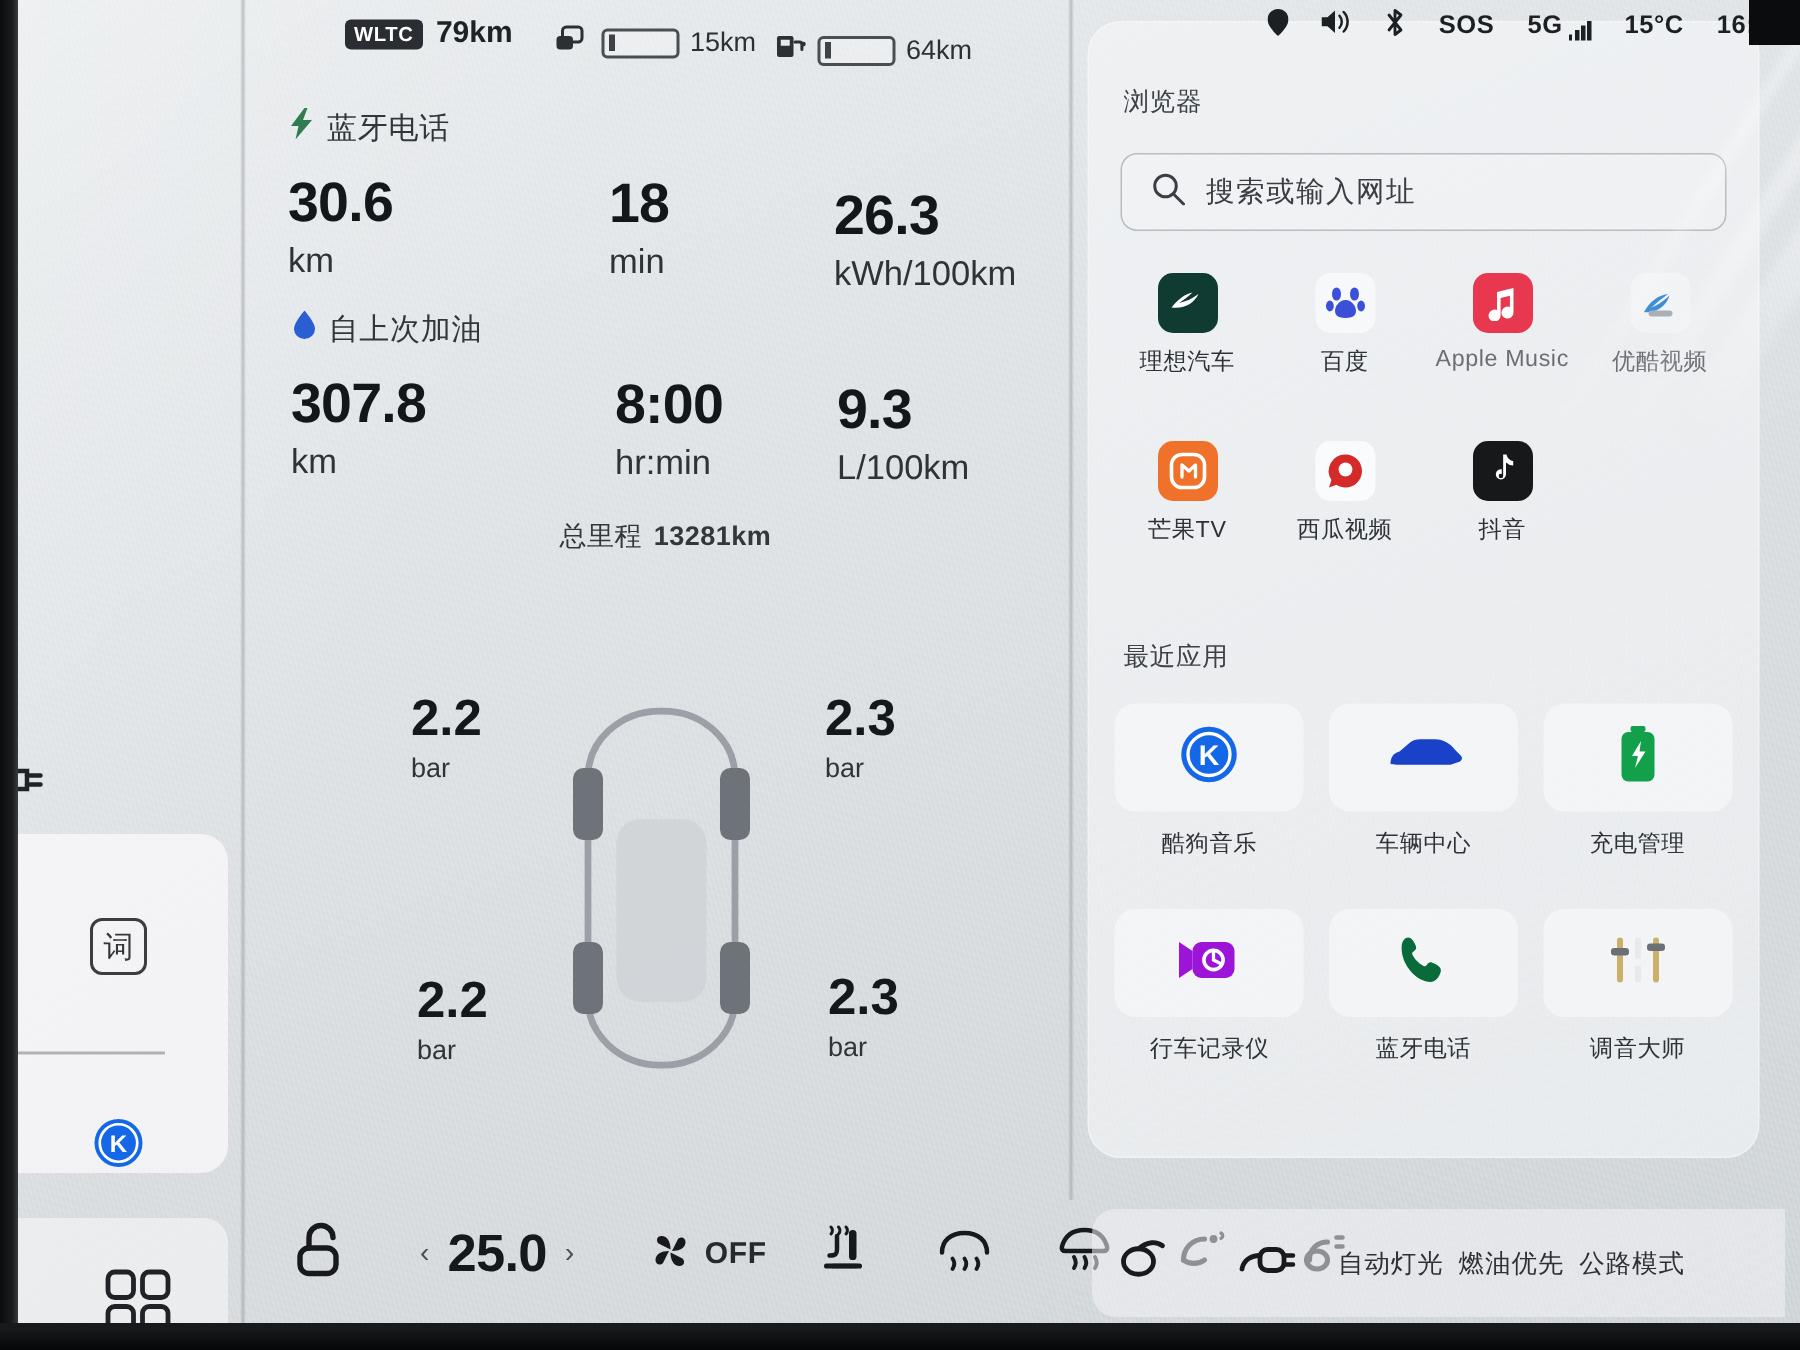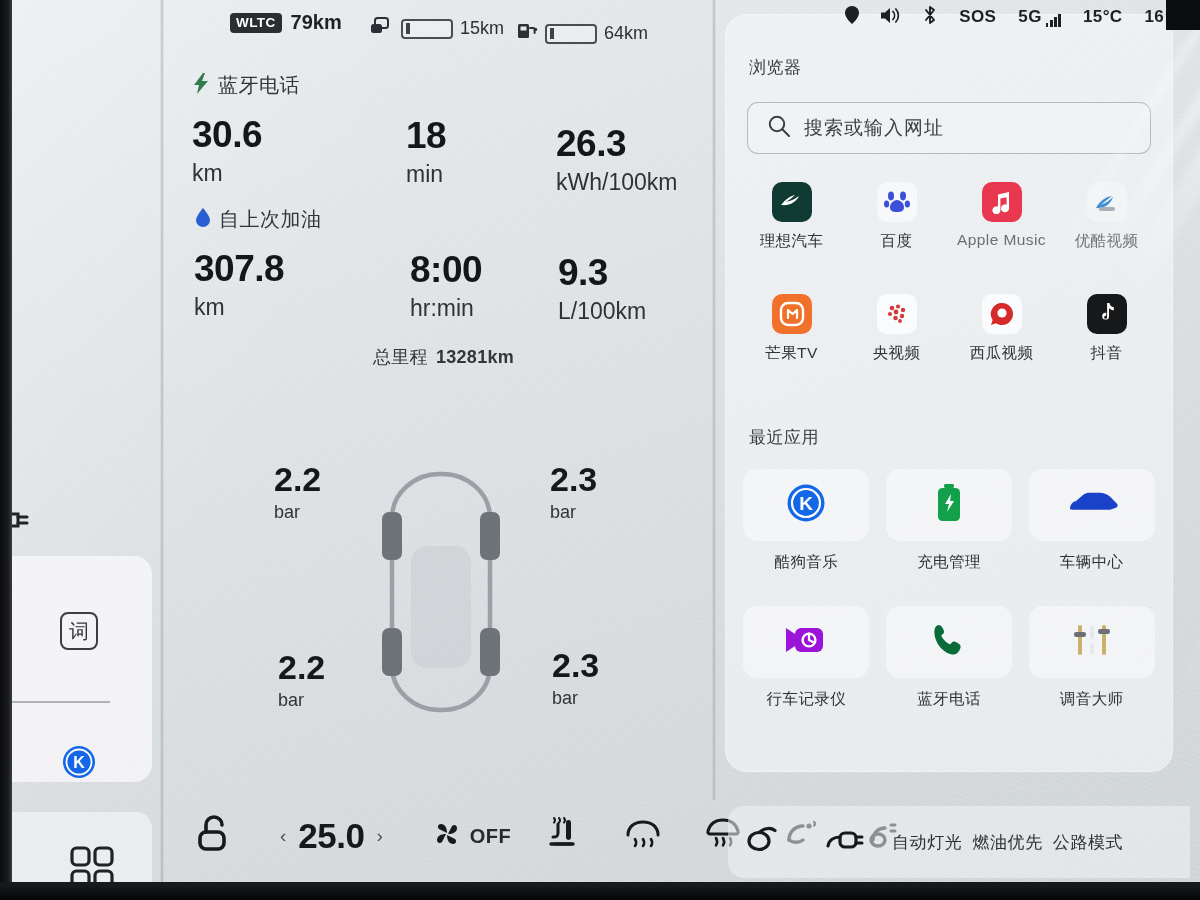--- a/index.html
+++ b/index.html
@@ -456,35 +456,20 @@
         <span class="ic" style="background:#f0722a;">
           <svg width="26" height="26" viewBox="0 0 26 26">
               <rect x="2" y="2" width="22" height="22" rx="7" fill="none" stroke="#fff" stroke-width="2.4"></rect>
               <path d="M9 17V9l4.6 4L18 9v8" stroke="#fff" stroke-width="2.2" fill="none" stroke-linejoin="round" stroke-linecap="round"></path>
             </svg>
         </span>
         <span class="lb">芒果TV</span>
       </div>
       <div class="app">
         <span class="ic" style="background:#fafbfc;">
-          <svg width="26" height="26" viewBox="0 0 26 26">
-            <circle cx="8" cy="7" r="2.3" fill="#d33b3b"></circle>
-              <circle cx="14" cy="5.5" r="2.1" fill="#d33b3b"></circle>
-            <circle cx="19" cy="9" r="2.2" fill="#d33b3b"></circle>
-              <circle cx="12" cy="11" r="2.4" fill="#d33b3b"></circle>
-            <circle cx="18" cy="15" r="2.2" fill="#d33b3b"></circle>
-              <circle cx="11.5" cy="17" r="2.3" fill="#d33b3b"></circle>
-            <circle cx="6" cy="13" r="2.1" fill="#d33b3b"></circle>
-              <circle cx="16" cy="20" r="1.9" fill="#d33b3b"></circle>
-          </svg>
-        </span>
-        <span class="lb">央视频</span>
-      </div>
-      <div class="app">
-        <span class="ic" style="background:#fafbfc;">
           <svg width="28" height="28" viewBox="0 0 28 28">
               <path d="M14 3a11 11 0 0 1 0 22c-2.2 0-4.3-.6-6-1.8L3 25l1.6-5A11 11 0 0 1 14 3z" fill="#d42a2a"></path>
               <circle cx="14" cy="13" r="4.6" fill="#fff"></circle>
             </svg>
         </span>
         <span class="lb">西瓜视频</span>
       </div>
       <div class="app">
         <span class="ic" style="background:#17181a;">
           <svg width="22" height="24" viewBox="0 0 22 24">
@@ -506,38 +491,38 @@
                 <circle cx="20" cy="20" r="14" fill="none" stroke="#fff" stroke-width="2.2"></circle>
                 <text x="20" y="27" font-family="Liberation Sans, sans-serif" font-size="19" font-weight="700" fill="#fff" text-anchor="middle">K</text>
               </svg>
           </span>
         </span>
         <span class="lb">酷狗音乐</span>
       </div>
       <div class="rcard">
         <span class="tile">
           <span>
+            <svg width="52" height="28" viewBox="0 0 52 28">
+                <path d="M4 20c0-4 2-7 6-8l7-6c2-1.6 4-2.2 7-2.2h10c5 0 10 3 13 7l4 4c1 1.2 1 3-1 4l-6 2H9c-3 0-5-0.4-5-0.8z" fill="#1a42c8"></path>
+              </svg>
+          </span>
+        </span>
+        <span class="lb">车辆中心</span>
+      </div>
+      <div class="rcard">
+        <span class="tile">
+          <span>
             <svg width="26" height="38" viewBox="0 0 26 38">
                 <rect x="8" y="0" width="10" height="4" rx="1.4" fill="#13a04a"></rect>
                 <rect x="2" y="4" width="22" height="33" rx="4.5" fill="#13a04a"></rect>
                 <path d="M15 10l-6 10h4l-2 8 7-11h-4z" fill="#fff"></path>
               </svg>
           </span>
         </span>
         <span class="lb">充电管理</span>
-      </div>
-      <div class="rcard">
-        <span class="tile">
-          <span>
-            <svg width="52" height="28" viewBox="0 0 52 28">
-                <path d="M4 20c0-4 2-7 6-8l7-6c2-1.6 4-2.2 7-2.2h10c5 0 10 3 13 7l4 4c1 1.2 1 3-1 4l-6 2H9c-3 0-5-0.4-5-0.8z" fill="#1a42c8"></path>
-              </svg>
-          </span>
-        </span>
-        <span class="lb">车辆中心</span>
       </div>
     </div>
 
     <div class="recent" style="top:592px;">
       <div class="rcard">
         <span class="tile">
           <span>
             <svg width="42" height="30" viewBox="0 0 42 30">
                 <rect x="10" y="3" width="28" height="24" rx="6" fill="#9b14d8"></rect>
                 <path d="M10 9L1 3v24l9-6z" fill="#9b14d8"></path>

